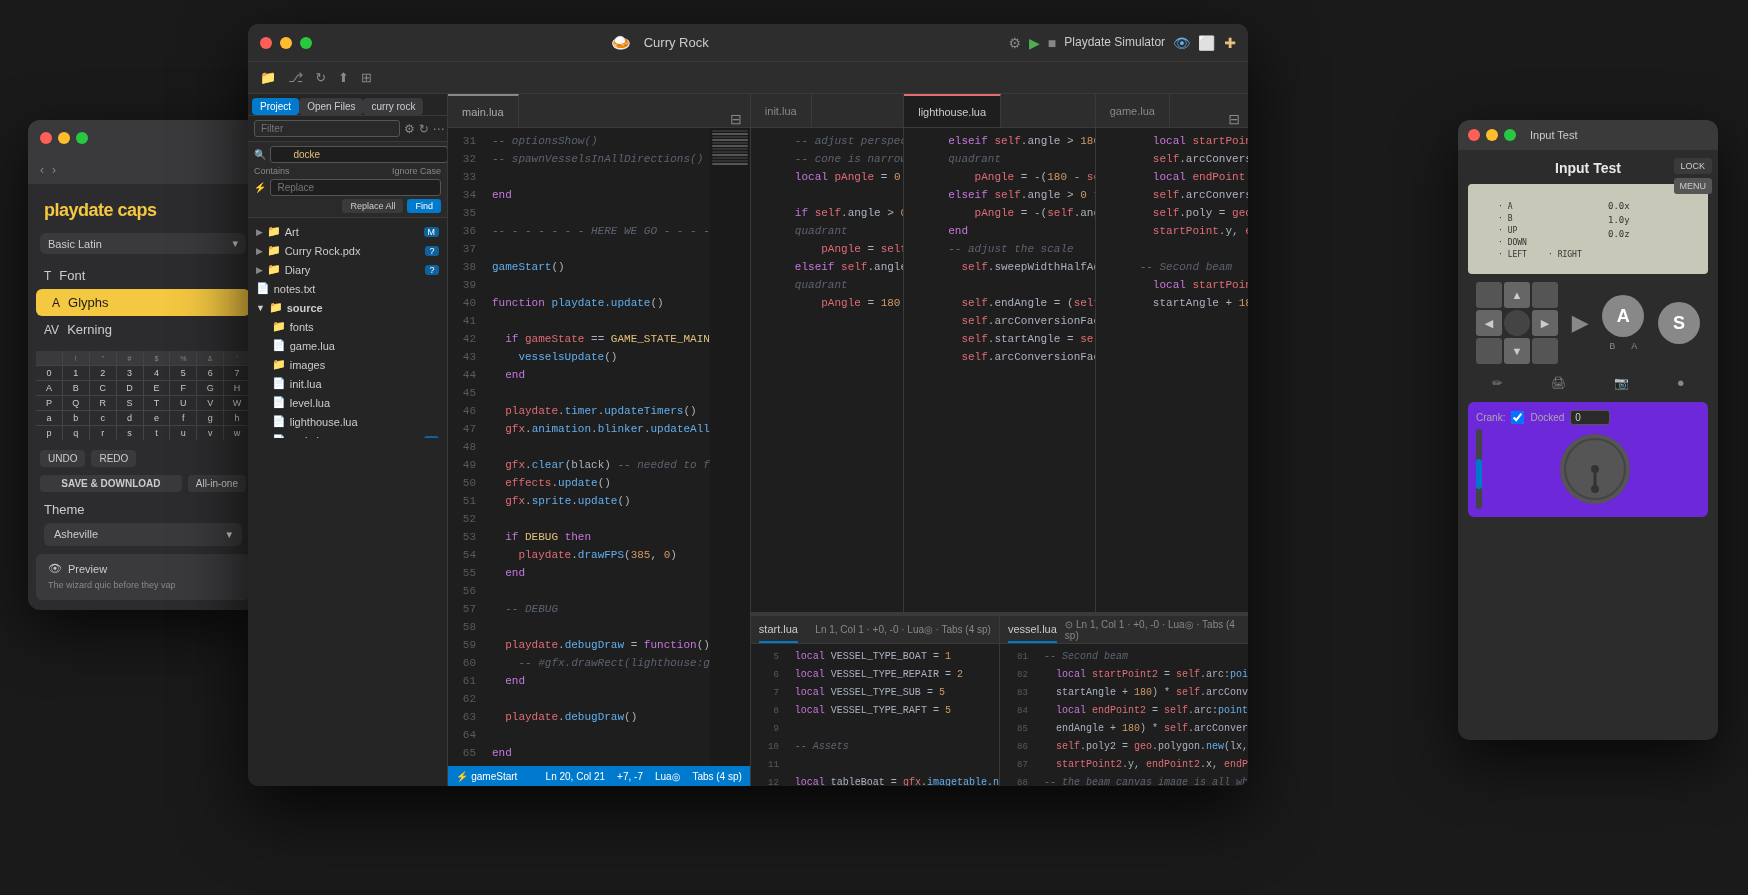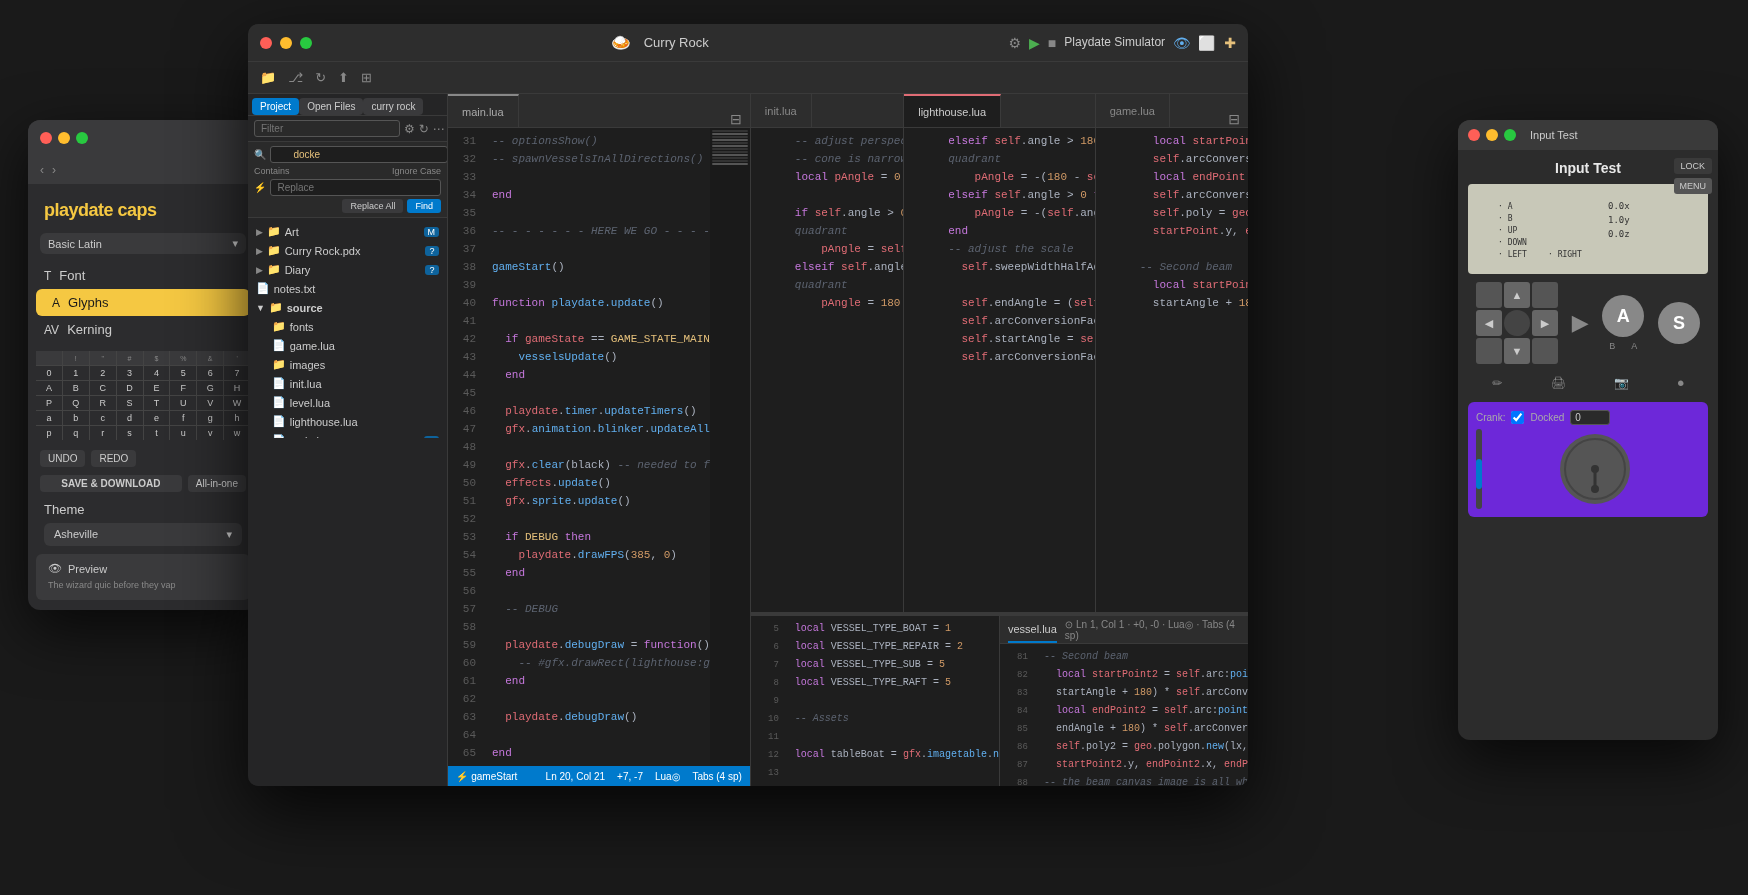--- a/index.html
+++ b/index.html
@@ -928,20 +928,24 @@
                   <div class="code-line">&nbsp;&nbsp;startAngle + <span class="num">180</span>) * .arcConversionFactor)</div>
                 </div>
               </div>
             </div>
           </div>
 
           <div class="splitter-h"></div>
           <div style="flex:0 0 170px;display:flex;overflow:hidden;">
 
             <div class="ide-bottom-panel">
+              <div class="bottom-tab-bar">
+                <span class="bottom-tab-active">start.lua</span>
+                <span style="margin-left:auto;color:#888;font-size:10px;">Ln 1, Col 1 · +0, -0 · Lua◎ · Tabs (4 sp)</span>
+              </div>
               <div class="code-area" style="font-size:10px;">
                 <div class="line-numbers" style="font-size:9px;">
                   5<br>6<br>7<br>8<br>9<br>10<br>11<br>12<br>13<br>14
                 </div>
                 <div class="code-content" style="font-size:10px;">
                   <div class="code-line"><span class="kw">local</span> VESSEL_TYPE_BOAT   = <span class="num">1</span></div>
                   <div class="code-line"><span class="kw">local</span> VESSEL_TYPE_REPAIR = <span class="num">2</span></div>
                   <div class="code-line"><span class="kw">local</span> VESSEL_TYPE_SUB    = <span class="num">5</span></div>
                   <div class="code-line"><span class="kw">local</span> VESSEL_TYPE_RAFT   = <span class="num">5</span></div>
                   <div class="code-line">&nbsp;</div>

